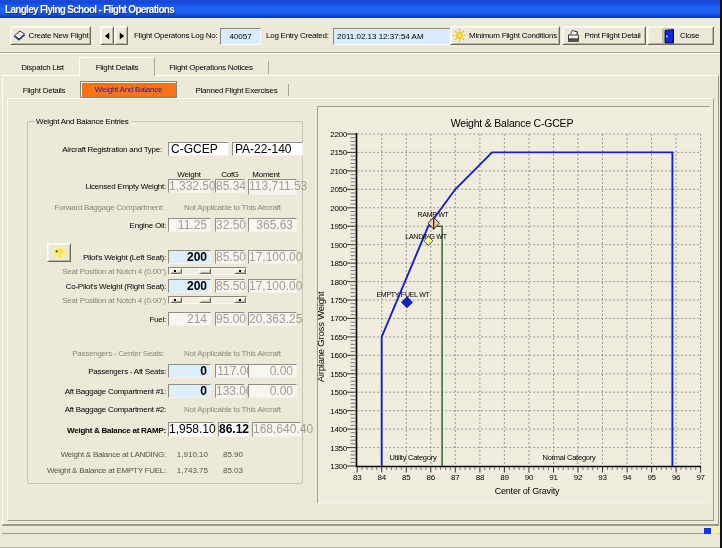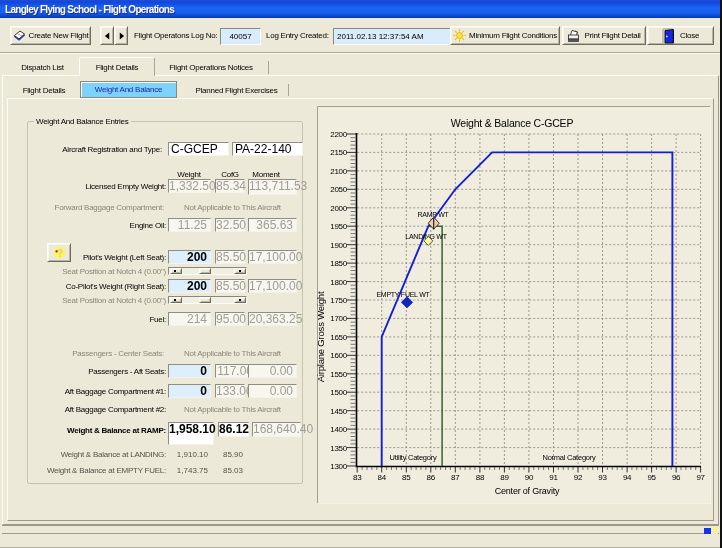--- a/index.html
+++ b/index.html
@@ -73,21 +73,21 @@
 <div class="abs" style="left:0;top:53px;width:722px;height:1px;background:#fffdf5"></div>
 
 <div class="abs ctr" style="left:6px;top:60px;width:73px;height:15px">Dispatch List</div>
 <div class="abs ctr" style="left:79px;top:57px;width:76px;height:19px;background:#ece9d8;border:1px solid #a9a697;border-top-color:#fffdf5;border-left-color:#fffdf5;border-bottom:none;border-radius:2px 2px 0 0;z-index:3">Flight Details</div>
 <div class="abs ctr" style="left:157px;top:60px;width:108px;height:15px">Flight Operations Notices</div>
 <div class="abs" style="left:268px;top:61px;width:1px;height:13px;background:#a9a697"></div>
 
 <div class="abs" style="left:2px;top:75px;width:717px;height:450px;background:#ece9d8;border:1px solid #9d9a8b;border-top-color:#fffdf5;border-left-color:#fffdf5;z-index:1"></div>
 
 <div class="abs ctr" style="left:10px;top:83px;width:68px;height:14px;z-index:2">Flight Details</div>
-<div class="abs ctr" style="left:80px;top:81px;width:97px;height:17px;background:#7dd3fc;border:1px solid #8a887c;box-shadow:inset 1px 1px 0 #fffdf5;color:#2222b0;z-index:3">Weight And Balance</div>
+<div class="abs ctr" style="left:80px;top:81px;width:97px;height:17px;background:#f97316;border:1px solid #8a887c;box-shadow:inset 1px 1px 0 #fffdf5;color:#2222b0;z-index:3">Weight And Balance</div>
 <div class="abs ctr" style="left:180px;top:83px;width:113px;height:14px;z-index:2">Planned Flight Exercises</div>
 <div class="abs" style="left:288px;top:84px;width:1px;height:12px;background:#a9a697;z-index:2"></div>
 
 <div class="abs" style="left:7px;top:98px;width:707px;height:423px;background:#ece9d8;border:1px solid #9d9a8b;border-top-color:#fffdf5;border-left-color:#fffdf5;z-index:1"></div>
 
 <div class="abs" style="left:0;top:0;width:722px;height:548px;z-index:4">
 
 <div class="abs" style="left:27px;top:121px;width:276px;height:363px;border:1px solid #c6c3b2;border-radius:2px"></div>
 <div class="abs" style="left:34px;top:117px;background:#ece9d8;padding:0 2px">Weight And Balance Entries</div>
 
@@ -161,21 +161,21 @@
 
 <div class="lbl" style="left:20px;top:387px;width:146px">Aft Baggage Compartment #1:</div>
 <div class="ebox blu num" style="left:168px;top:384px;width:43px;height:14px;line-height:12px">0</div>
 <div class="ebox dis num" style="left:215px;top:384px;width:30px;height:14px;line-height:12px">133.00</div>
 <div class="ebox dis num" style="left:248px;top:384px;width:49px;height:14px;line-height:12px">0.00</div>
 
 <div class="lbl" style="left:20px;top:405px;width:146px">Aft Baggage Compartment #2:</div>
 <div class="gtxt" style="left:184px;top:405px">Not Applicable to This Aircraft</div>
 
 <div class="lbl" style="left:20px;top:426px;width:146px;font-weight:bold">Weight &amp; Balance at RAMP:</div>
-<div class="ebox num" style="left:168px;top:422px;width:46px;height:23px;line-height:13px;font-weight:bold">1,958.10</div>
+<div class="ebox num" style="left:168px;top:422px;width:46px;height:15px;line-height:13px;font-weight:normal">1,958.10</div>
 <div class="ebox num" style="left:218px;top:422px;width:31px;height:15px;line-height:13px;font-weight:bold">86.12</div>
 <div class="ebox dis num" style="left:252px;top:422px;width:49px;height:15px;line-height:13px">168,640.40</div>
 
 <div class="lbl" style="left:20px;top:450px;width:146px;color:#55534a">Weight &amp; Balance at LANDING:</div>
 <div class="abs" style="left:168px;top:450px;width:40px;text-align:right;color:#55534a;letter-spacing:0">1,910.10</div>
 <div class="abs" style="left:215px;top:450px;width:28px;text-align:right;color:#55534a;letter-spacing:0">85.90</div>
 
 <div class="lbl" style="left:20px;top:466px;width:146px;color:#55534a">Weight &amp; Balance at EMPTY FUEL:</div>
 <div class="abs" style="left:168px;top:466px;width:40px;text-align:right;color:#55534a;letter-spacing:0">1,743.75</div>
 <div class="abs" style="left:215px;top:466px;width:28px;text-align:right;color:#55534a;letter-spacing:0">85.03</div>

